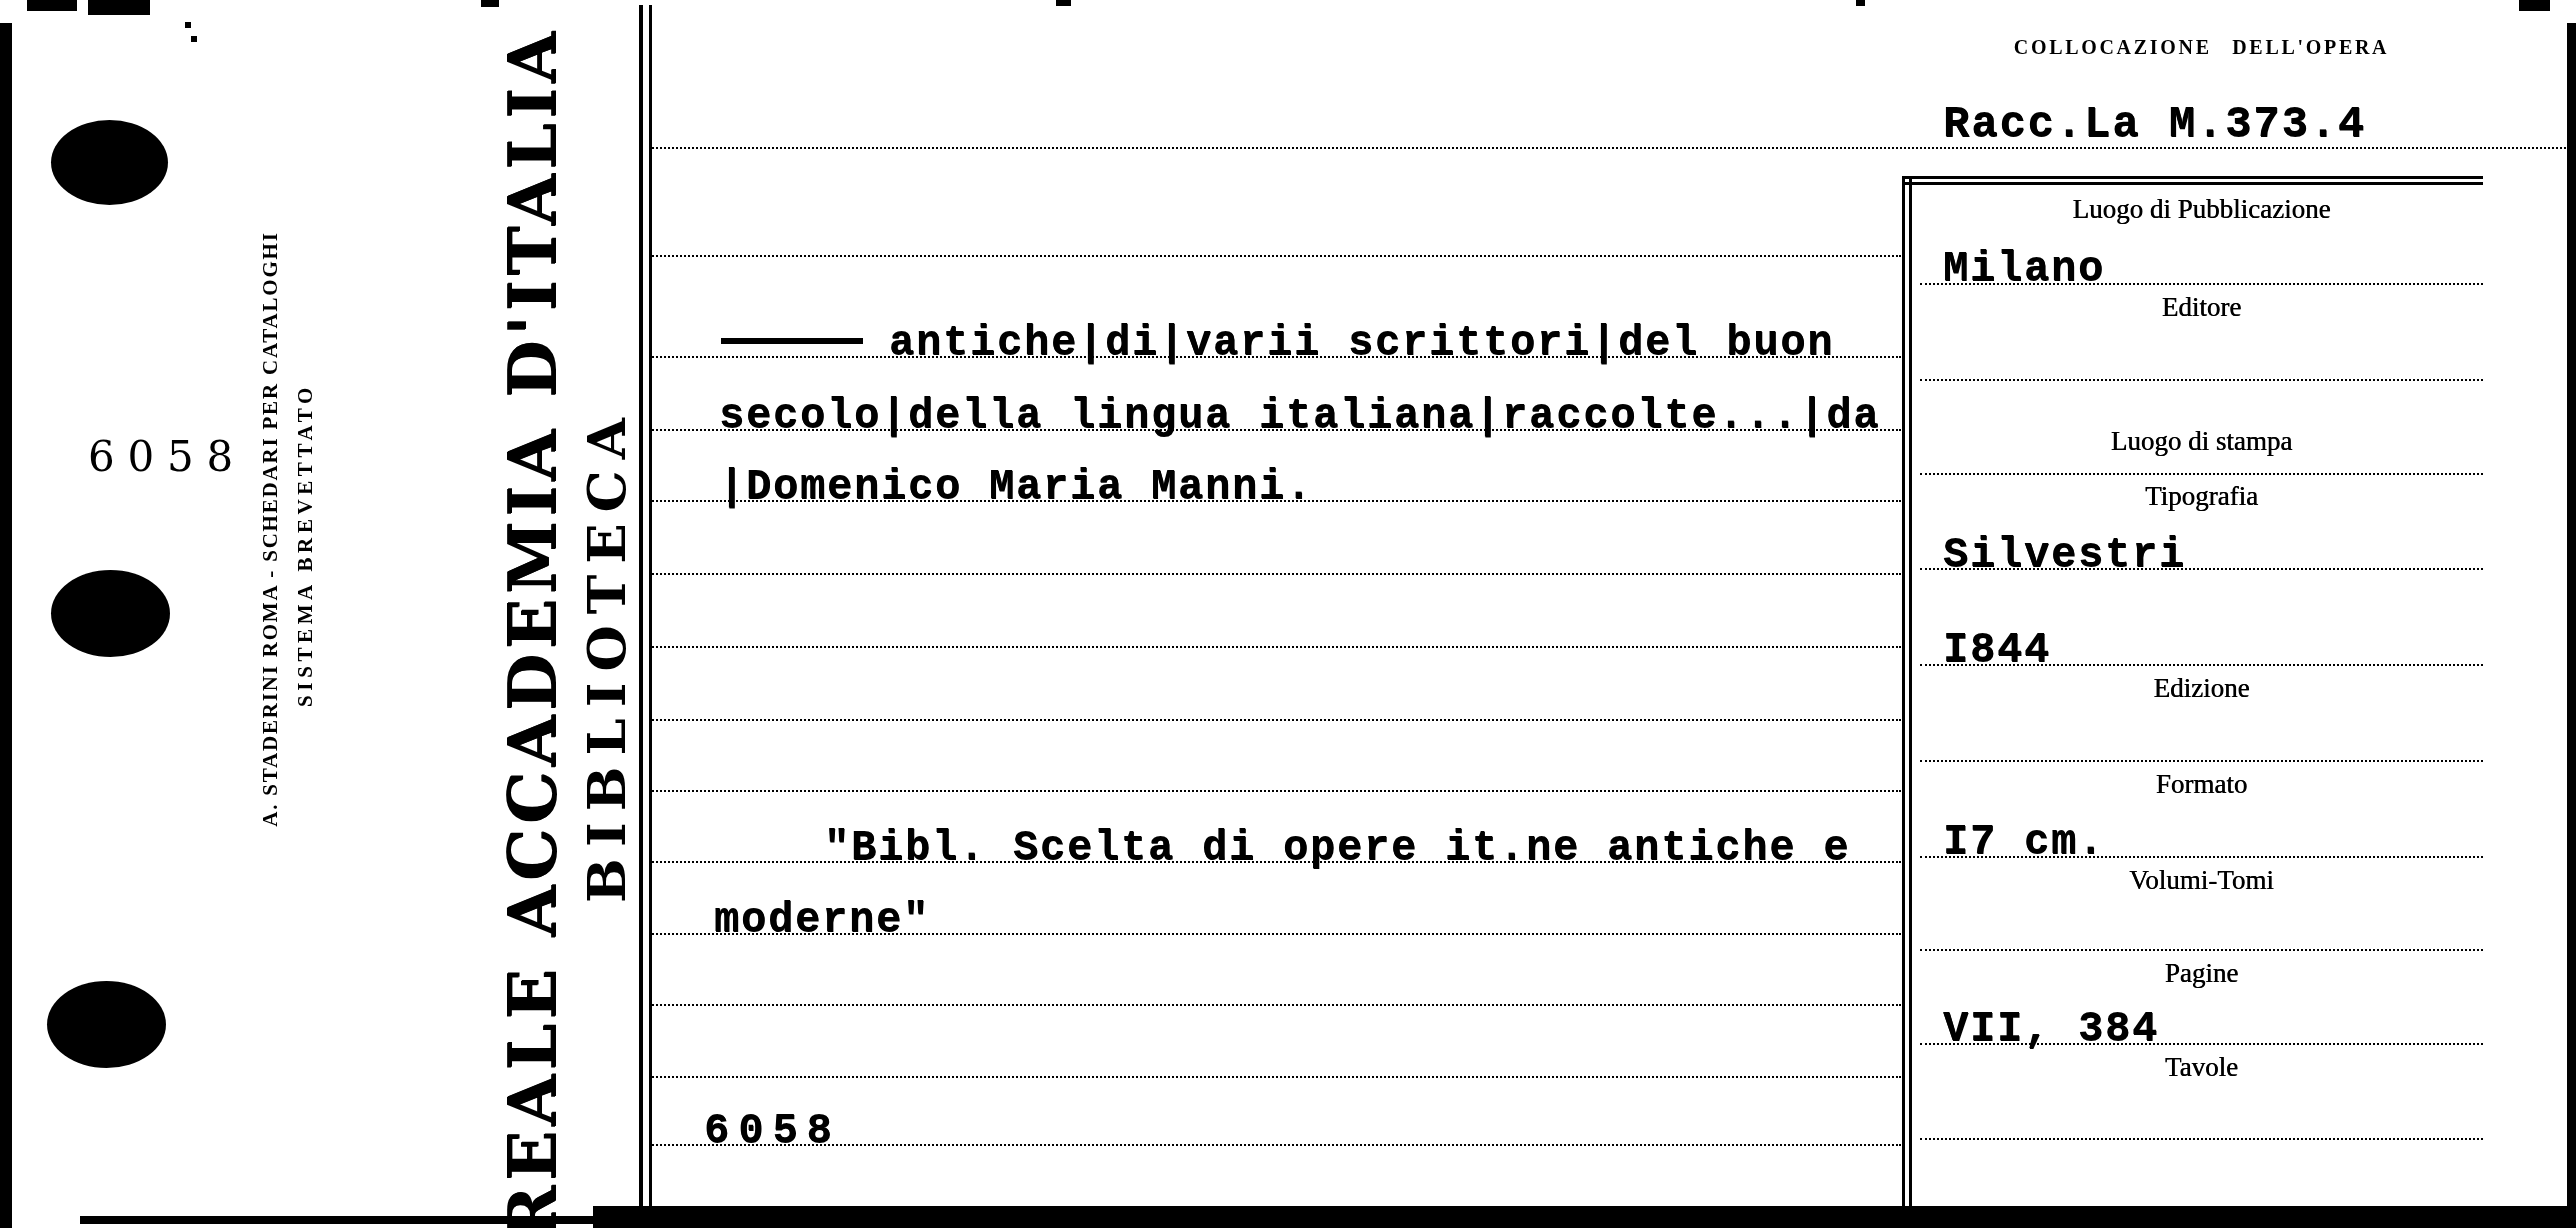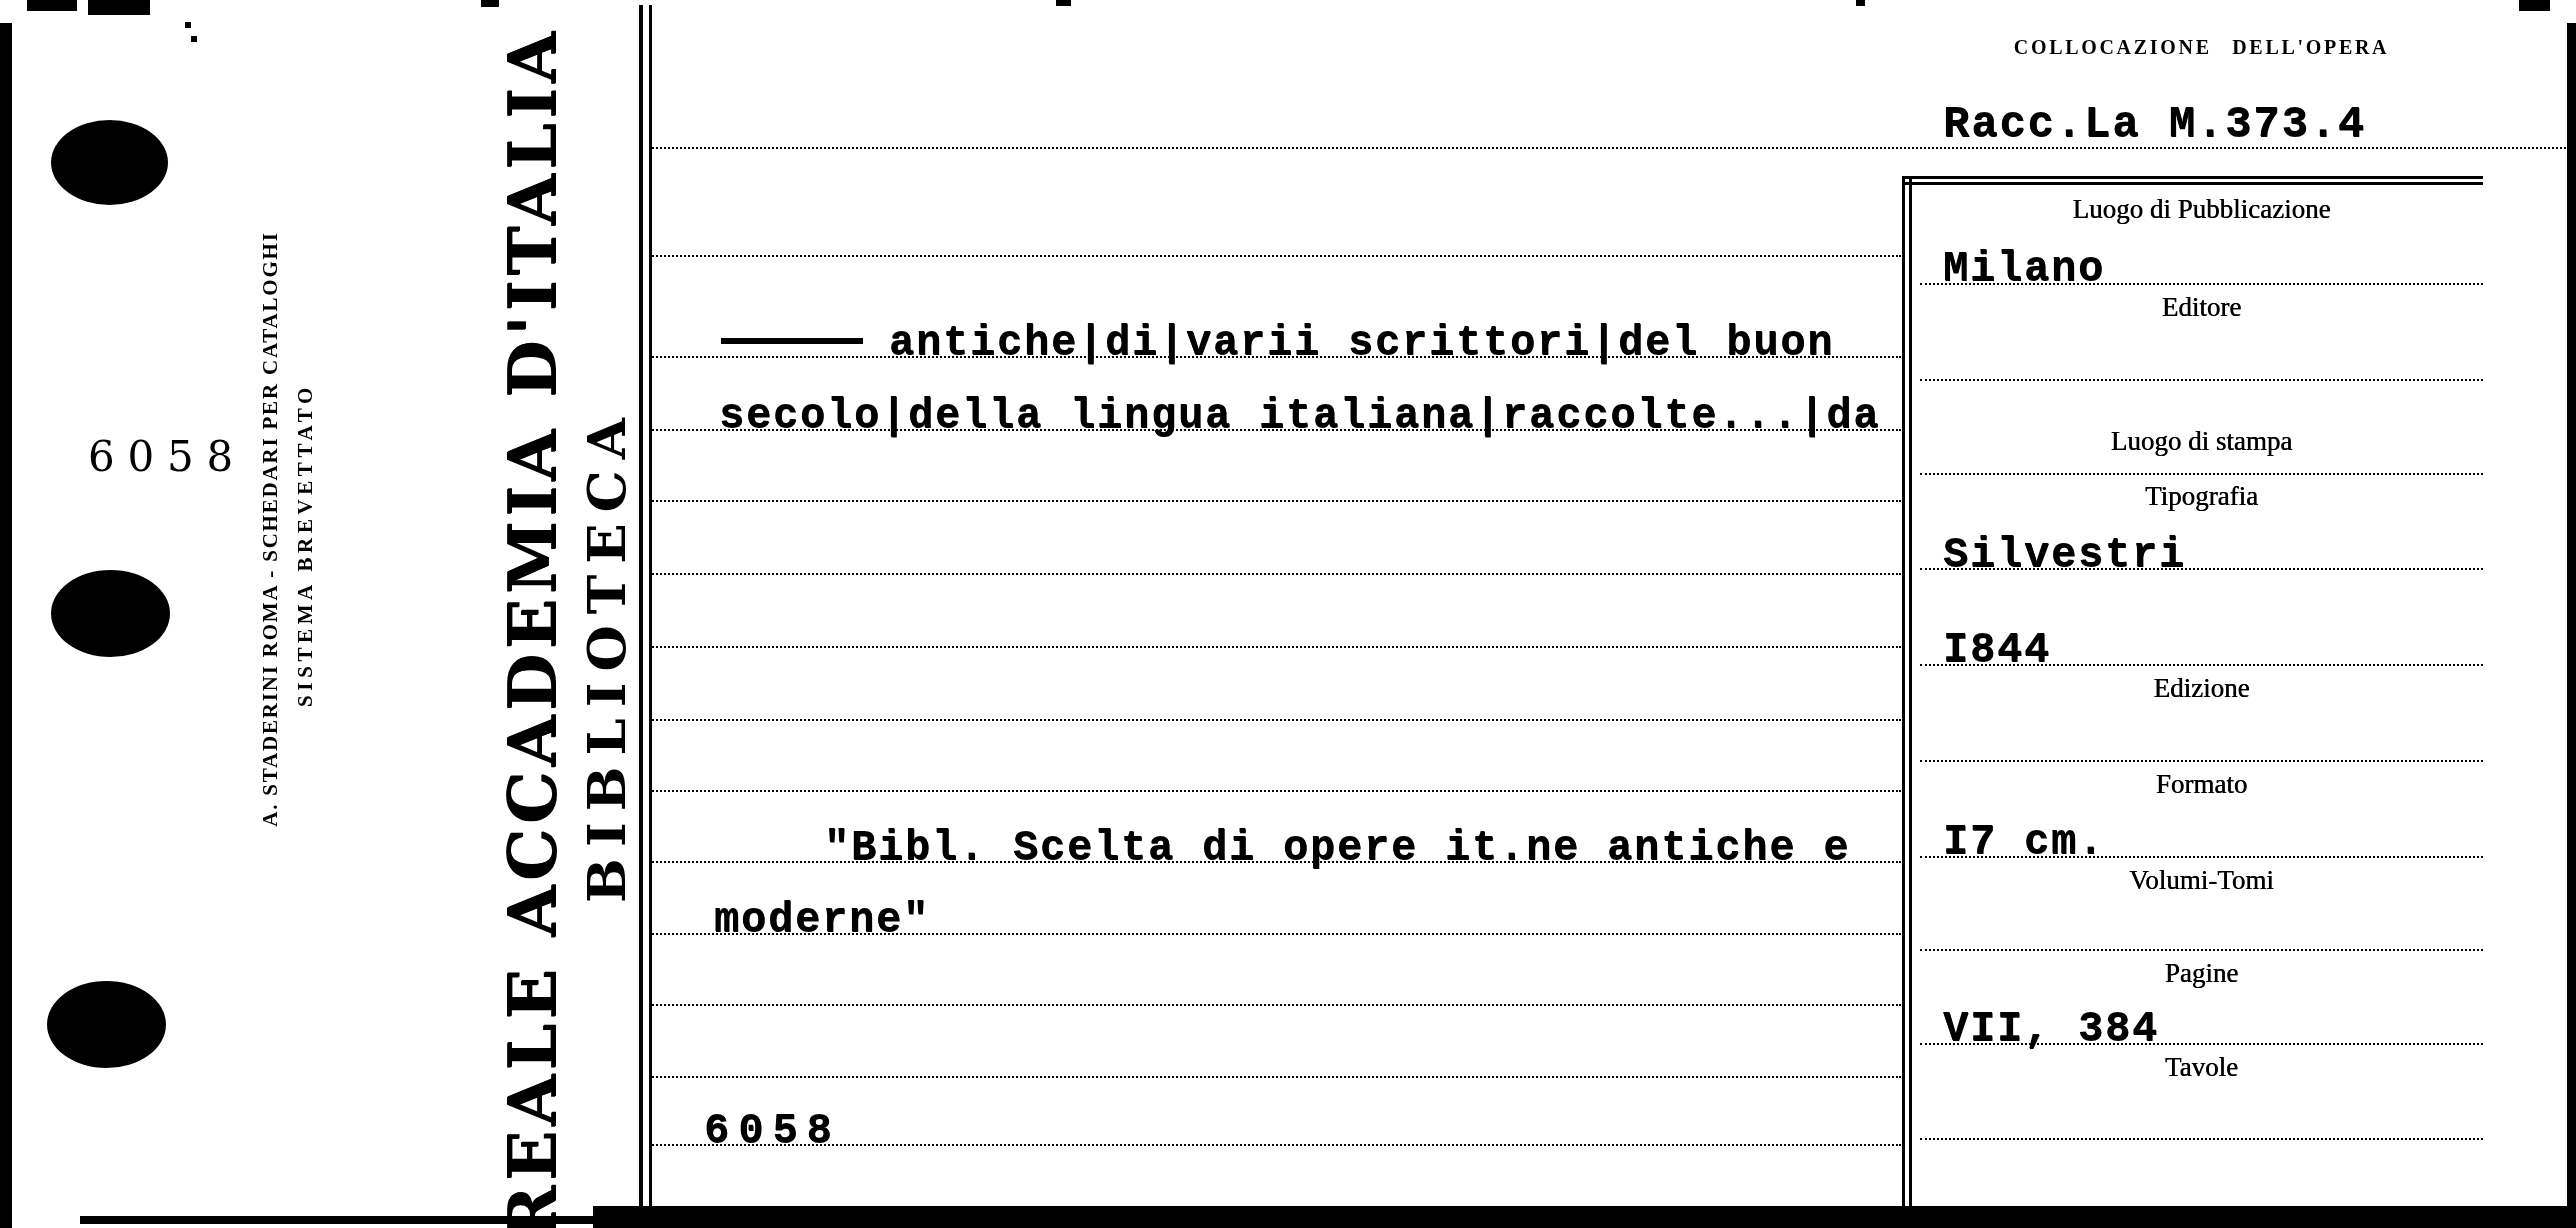--- a/index.html
+++ b/index.html
@@ -87,20 +87,21 @@
   <div class="typed" style="left:1943px;top:102px;font-size:44px;">Racc.La M.373.4</div>
 
   <div class="bar" style="left:1902px;top:176px;width:2.7px;height:1040px;"></div>
   <div class="bar" style="left:1909px;top:176px;width:2.7px;height:1040px;"></div>
   <div class="bar" style="left:1902px;top:176px;width:581px;height:2.7px;"></div>
   <div class="bar" style="left:1902px;top:182px;width:581px;height:2.7px;"></div>
 
   <div class="bar" style="left:721px;top:338px;width:142px;height:6.4px;"></div>
   <div class="typed" style="left:889px;top:322px;">antiche|di|varii scrittori|del buon</div>
   <div class="typed" style="left:719px;top:395px;">secolo|della lingua italiana|raccolte...|da</div>
+  <div class="typed" style="left:719px;top:466px;">|Domenico Maria Manni.</div>
   <div class="typed" style="left:824px;top:827px;">"Bibl. Scelta di opere it.ne antiche e</div>
   <div class="typed" style="left:714px;top:899px;">moderne"</div>
   <div class="typed" style="left:704px;top:1110px;letter-spacing:9px;">6058</div>
 
 <div class="rule" style="left: 649px; top: 147px; width: 1921px;"></div>
     <div class="rule" style="left: 649px; top: 255px; width: 1252px;"></div>
     <div class="rule" style="left: 649px; top: 356px; width: 1252px;"></div>
     <div class="rule" style="left: 649px; top: 429px; width: 1252px;"></div>
     <div class="rule" style="left: 649px; top: 500px; width: 1252px;"></div>
     <div class="rule" style="left: 649px; top: 573px; width: 1252px;"></div>

